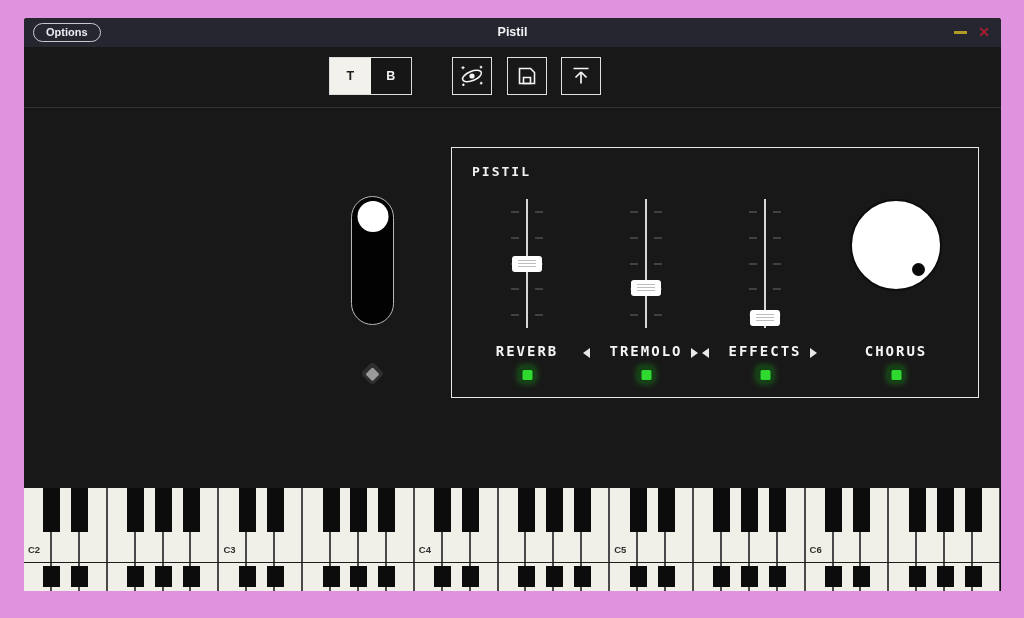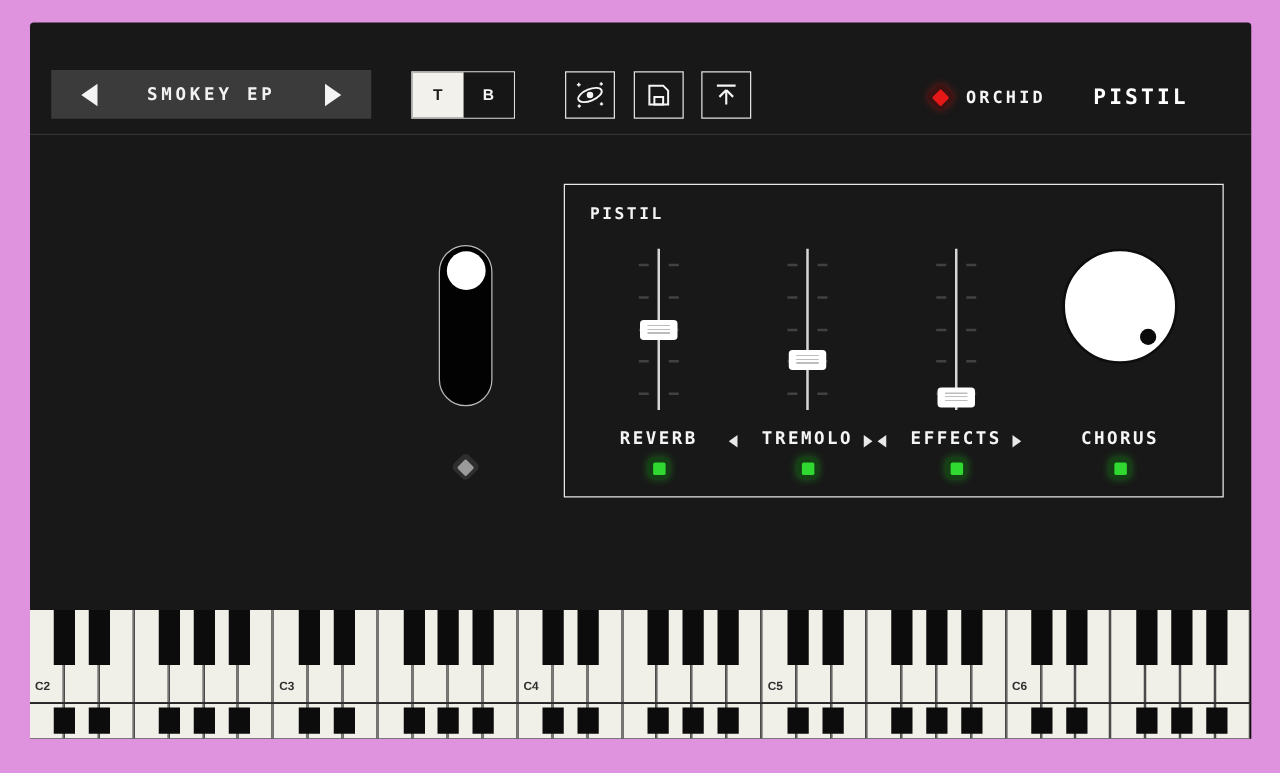--- a/index.html
+++ b/index.html
@@ -106,27 +106,28 @@
   .black-key { position:absolute; background:#0c0c0c; }
   .kb-row1 .black-key { top:0; height:44px; }
   .kb-row2 .black-key { top:3px; height:21px; }
   .octave-label { position:absolute; bottom:7px; color:#2f2f2f; font-size:9.5px; font-weight:bold; }
 </style>
 </head>
 <body>
 
 <div class="window">
 
+  <div class="titlebar">
+    <button class="options-btn">Options</button>
+    <div class="win-title">Pistil</div>
+    <div class="min-btn"></div>
+    <div class="close-btn">✕</div>
+  </div>
 
   <div class="toolbar">
-    <div class="preset-box">
-      <span class="tri tri-left"></span>
-      <span class="preset-name mono">SMOKEY EP</span>
-      <span class="tri tri-right"></span>
-    </div>
 
     <div class="tb-toggle">
       <div class="tb-seg active">T</div>
       <div class="tb-seg inactive">B</div>
     </div>
 
     <button class="icon-btn" style="left:428px;">
       <span>
         <svg width="26" height="26" viewBox="0 0 26 26" fill="none" stroke="#f5f5f5" stroke-width="1.5">
           <ellipse cx="13" cy="13" rx="10" ry="4.6" transform="rotate(-22 13 13)"></ellipse>
@@ -149,27 +150,20 @@
     <button class="icon-btn" style="left:537px;">
       <span>
         <svg width="24" height="24" viewBox="0 0 24 24" fill="none" stroke="#f5f5f5" stroke-width="1.7">
           <path d="M4.5 4.5 h15"></path>
           <path d="M12 19.5 V8"></path>
           <path d="M12 8 L6.5 13.5 M12 8 L17.5 13.5"></path>
         </svg>
       </span>
     </button>
 
-    <div class="brand">
-      <span class="led led-red">
-          <span class="core"></span>
-        </span>
-      <span class="brand-company mono">ORCHID</span>
-      <span class="brand-product mono">PISTIL</span>
-    </div>
   </div>
 
 
   <div class="mod-toggle">
     <div class="mod-knob"></div>
   </div>
   <div class="mod-led led led-gray">
       <span class="core"></span>
     </div>
 

